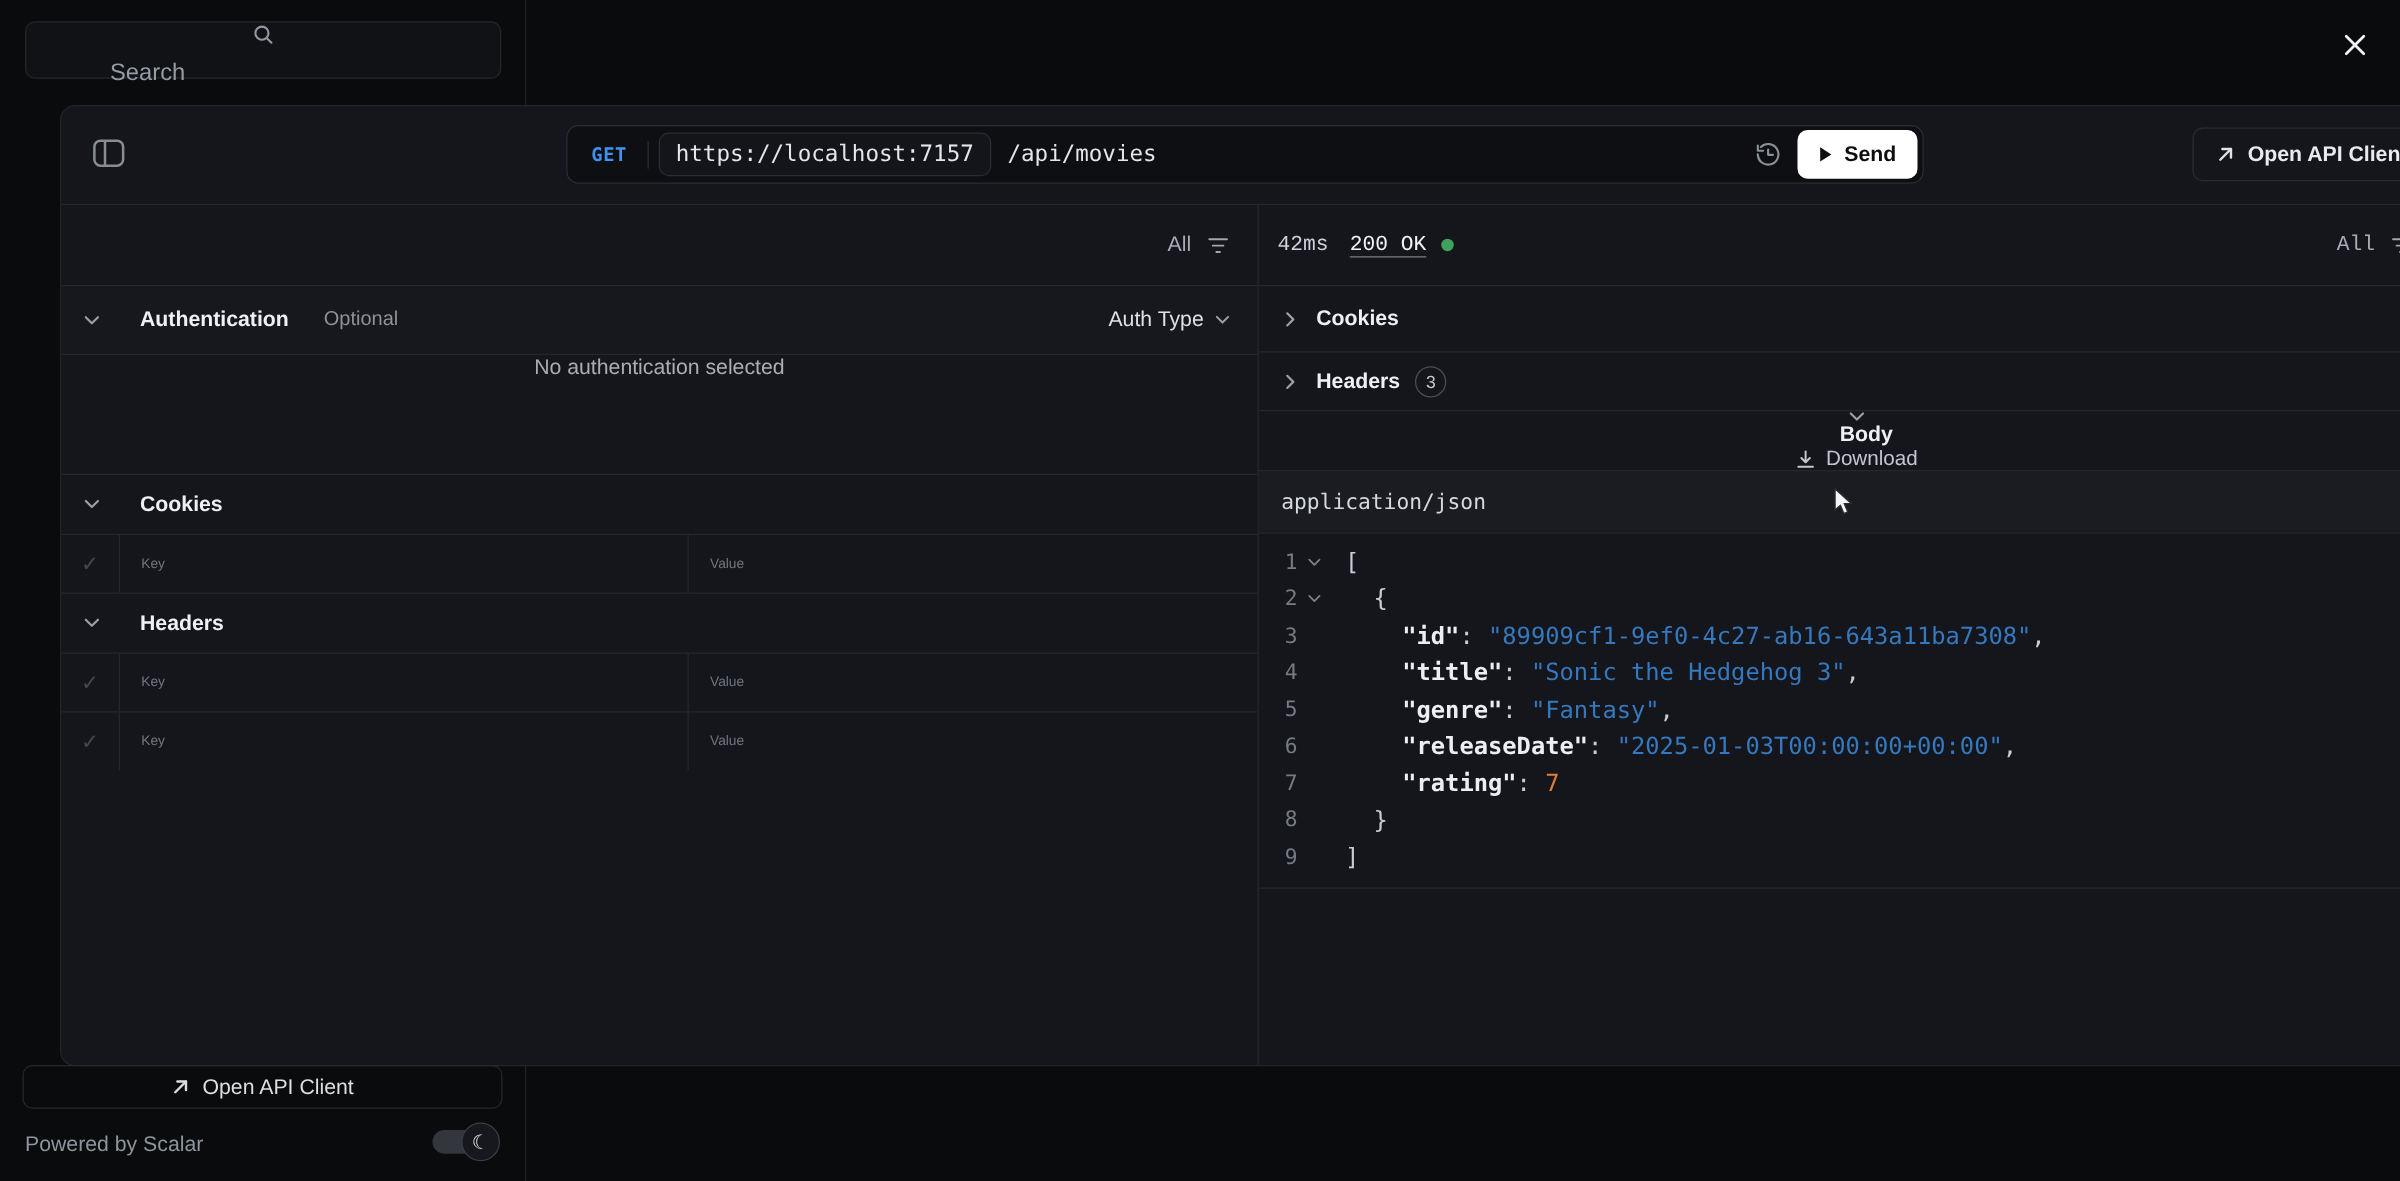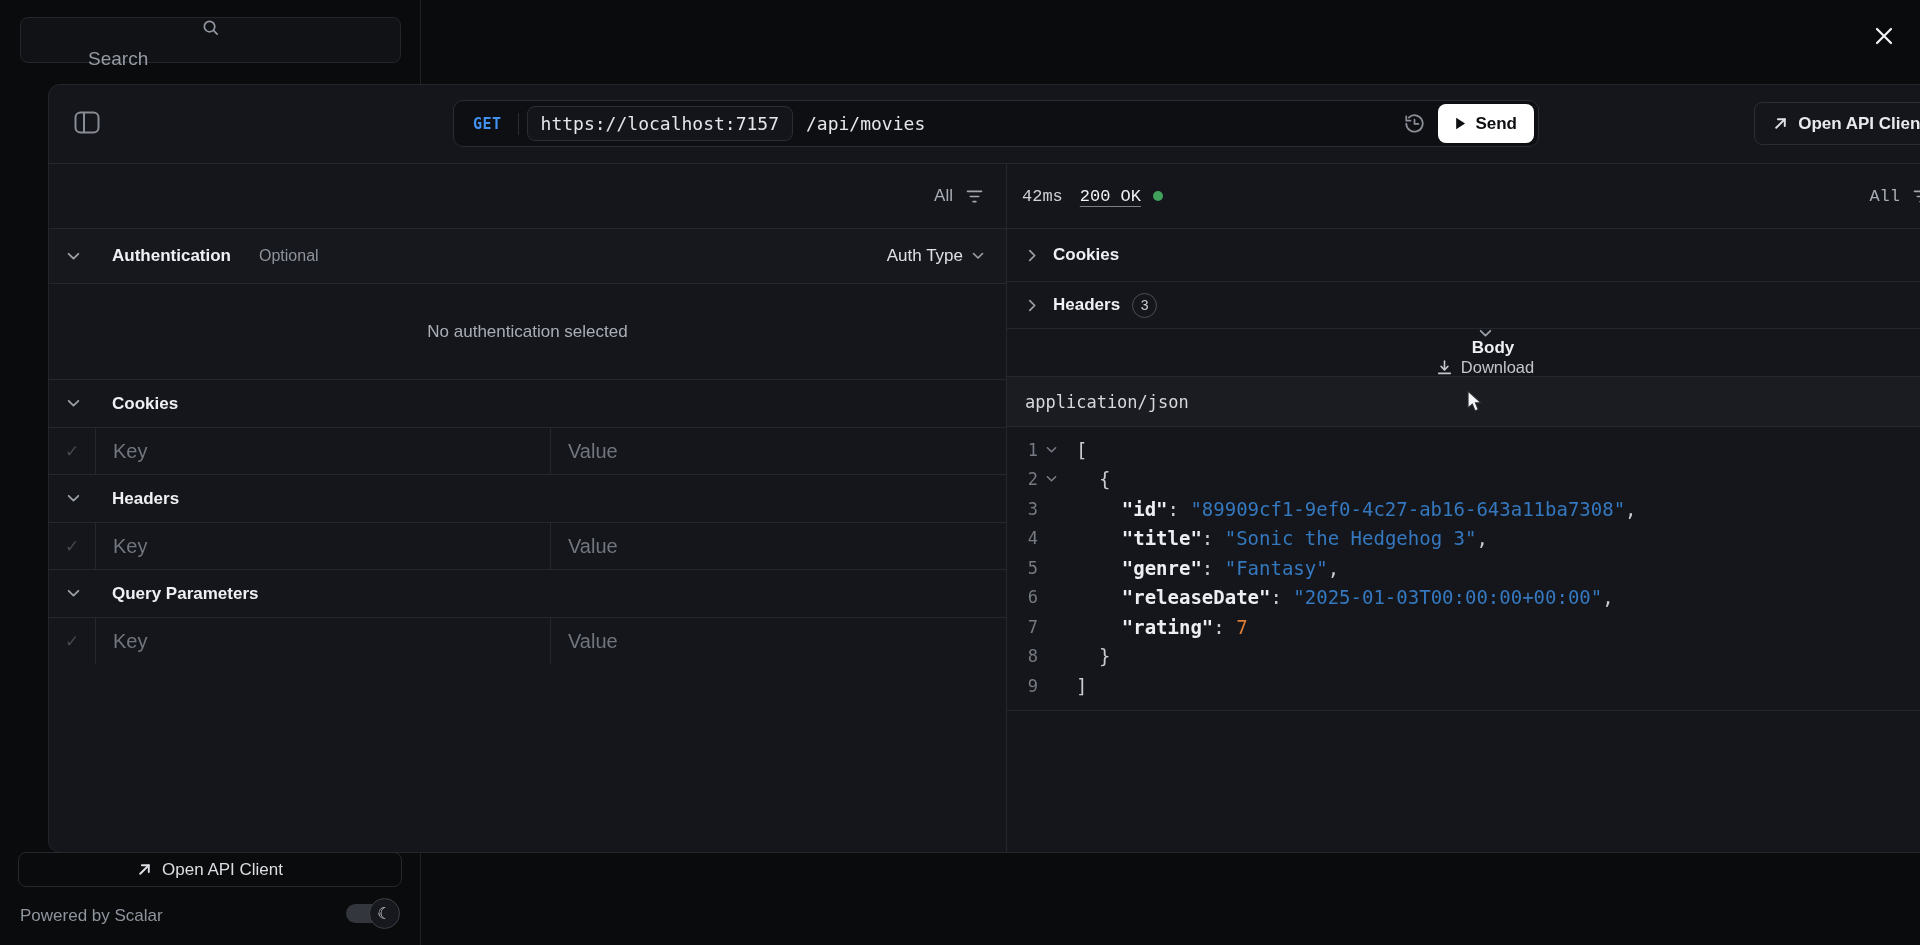--- a/index.html
+++ b/index.html
@@ -38,27 +38,27 @@
   .all-row { height:64px; flex:none; display:flex; align-items:center; justify-content:flex-end; padding-right:22px; gap:12px; }
   .all-label { color:#a7acb4; font-size:17px; }
   .filter-btn { background:transparent; border:none; cursor:pointer; display:flex; }
 
   .sec-header { border-top:1px solid #25272d; display:flex; align-items:center; padding-left:18px; flex:none;gap:19px; }
   .sec-header .title { font-weight:bold; font-size:17px; color:#eef0f3; margin-left:13px; }
   .auth-header { height:55px; background:#17181e; padding-right:22px; }
   .auth-optional { color:#8d929b; font-size:16px; margin-left:9px; }
   .spacer { flex:1; }
   .auth-type { display:flex; align-items:center; gap:9px; background:transparent; border:none; color:#dde0e4; font-size:17px; cursor:pointer; font-family:"Liberation Sans", sans-serif; }
-  .auth-body { height:96px; border-top:1px solid #25272d; display:flex; align-items:center; justify-content:center; color:#a9aeb6; font-size:17px; flex:none; }
+  .auth-body { height:96px; border-top:1px solid #25272d; display:flex; justify-content:center; color:#a9aeb6; font-size:17px; flex:none; }
   .plain-header { height:48px; }
   .kv-row { height:47px; border-top:1px solid #25272d; display:flex; align-items:stretch; flex:none; }
   .check-cell { width:47px; flex:none; border-right:1px solid #25272d; display:flex; align-items:center; justify-content:center; color:#44484f; font-size:17px; cursor:pointer; }
   .key-cell { width:455px; flex:none; border-right:1px solid #25272d; display:flex; align-items:center; }
   .val-cell { flex:1; display:flex; align-items:center;justify-content:flex-end; }
-  .kv-row input { width:100%; background:transparent; border:none; outline:none; color:#ffffff; font-size:20px; padding-left:17px; font-family:"Liberation Sans", sans-serif; }
+  .kv-row input { width:100%; background:transparent; border:none; outline:none; color:#ffffff; font-size:11px; padding-left:17px; font-family:"Liberation Sans", sans-serif; }
   .kv-row input::placeholder { color:#70757e; }
   .filler { flex:1; }
 
   .status-row { height:64px; flex:none; display:flex; align-items:center; padding:0 28px 0 15px;font-family:Liberation Mono, monospace; }
   .time { color:#ced1d7; font-size:17px; font-weight:500; }
   .status { color:#f0f2f4; font-size:17px; font-weight:500; margin-left:17px; text-decoration:underline; text-decoration-color:rgba(255,255,255,.45); text-underline-offset:5px; }
   .dot { width:10px; height:10px; border-radius:50%; background:#3fa15c; margin-left:12px; }
   .acc-row { border-top:1px solid #25272d; display:flex; align-items:center; padding-left:21px; flex:none; cursor:pointer; }
   .acc-row .title { font-weight:bold; font-size:17px; color:#eef0f3; margin-left:16px; }
   .acc-cookies { height:53px; }
@@ -235,28 +235,20 @@
               <span>✓</span>
             </div>
           <div class="key-cell">
               <input placeholder="Key" style="">
             </div>
           <div class="val-cell">
               <input placeholder="Value" style="">
             </div>
         </div>
 
-        <div class="sec-header plain-header">
-          <span>
-            <svg width="13" height="9" viewBox="0 0 12 8" fill="none" stroke="#9aa0a8" stroke-width="1.6" stroke-linecap="round" stroke-linejoin="round">
-                <path d="M1.5 1.5 L6 6 L10.5 1.5"></path>
-              </svg>
-          </span>
-          <span class="title">Query Parameters</span>
-        </div>
         <div class="kv-row">
           <div class="check-cell">
               <span>✓</span>
             </div>
           <div class="key-cell">
               <input placeholder="Key" style="">
             </div>
           <div class="val-cell">
               <input placeholder="Value" style="">
             </div>

